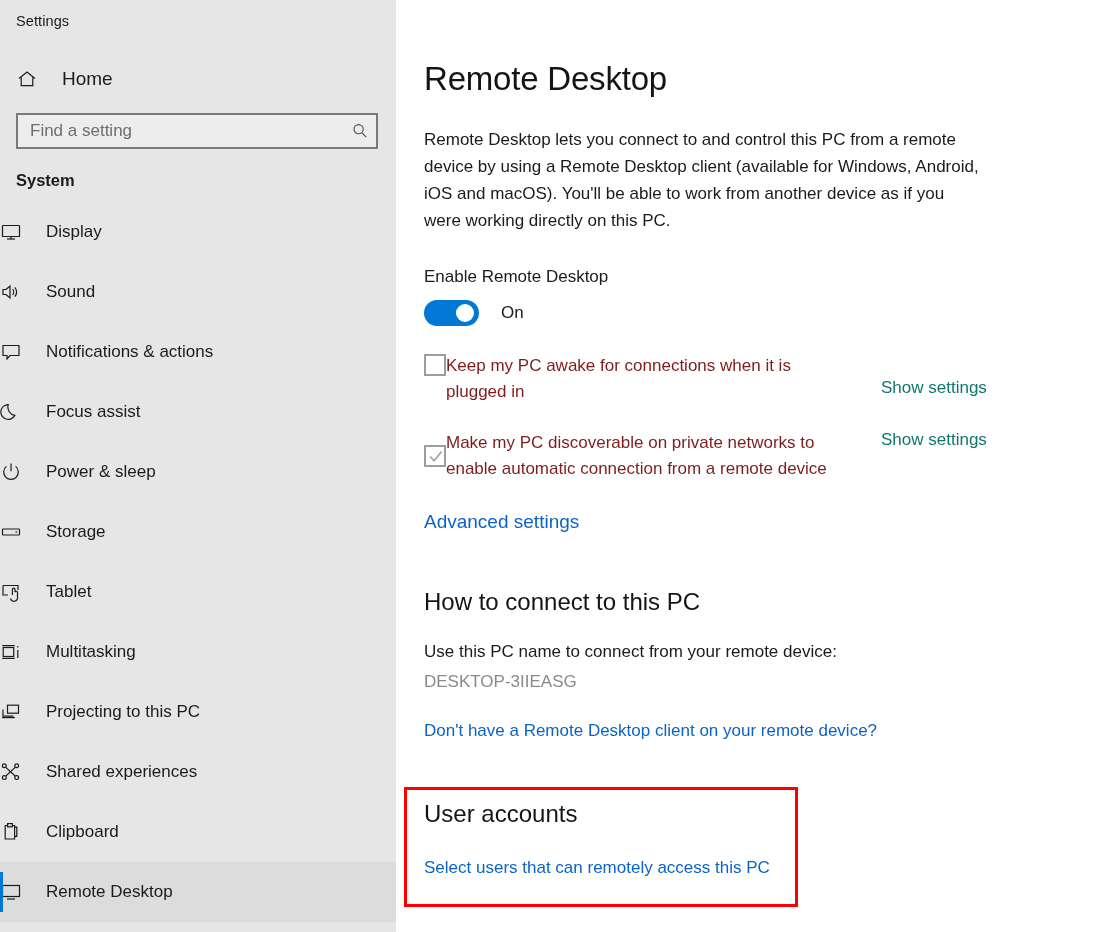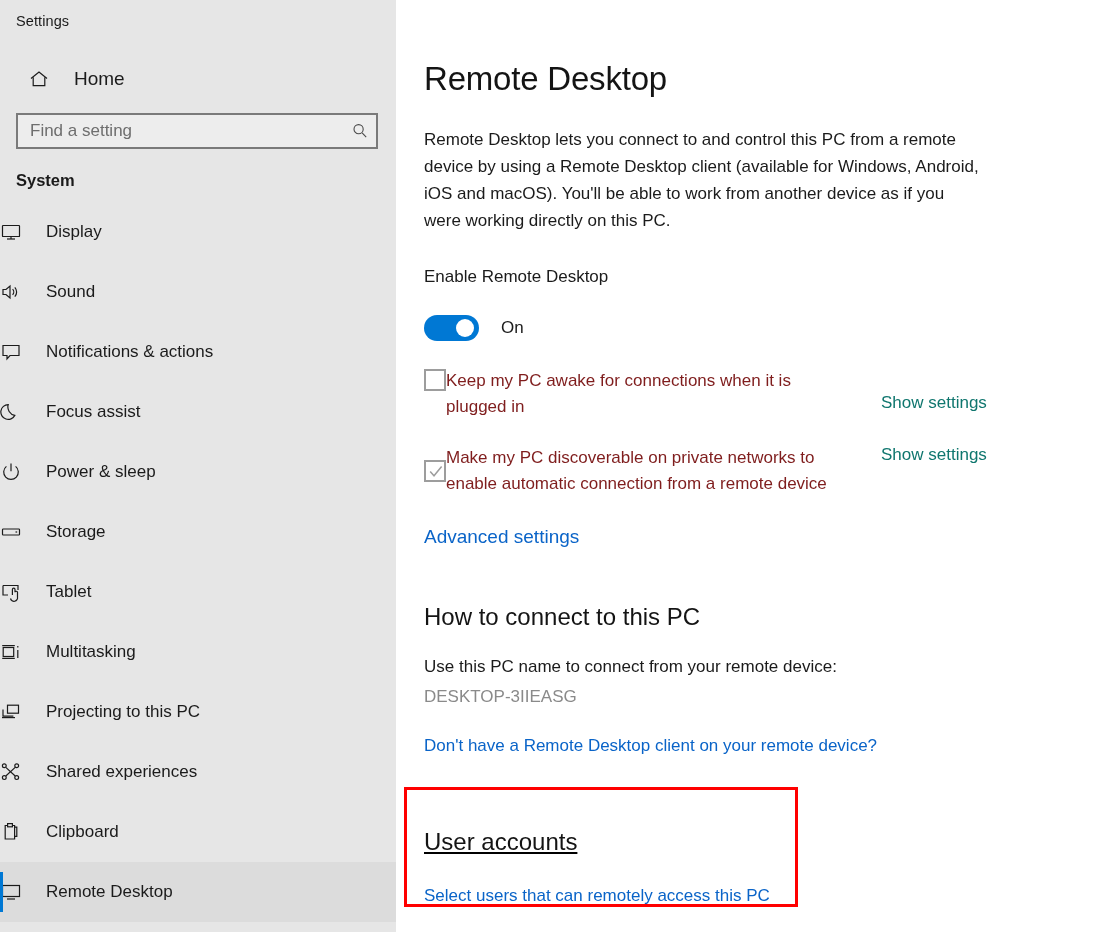--- a/index.html
+++ b/index.html
@@ -34,21 +34,21 @@
     font-size: 14.5px;
     color: #1a1a1a;
     padding: 13px 0 0 16px;
     letter-spacing: 0.1px;
   }
   .home-row {
     display: flex;
     align-items: center;
     height: 40px;
     margin-top: 30px;
-    padding-left: 28px;
+    padding-left: 16px;
     cursor: default;
   }
   .home-row .nav-ico {
     width: 30px;
     display: flex;
     align-items: center;
     justify-content: flex-start;
     color: #1b1b1b;
   }
   .home-label {
@@ -165,21 +165,21 @@
 
   .section-label {
     font-size: 17px;
     color: #1b1b1b;
     margin-top: 33px;
   }
 
   .toggle-row {
     display: flex;
     align-items: center;
-    margin-top: 28px;
+    margin-top: 13px;
   }
   .toggle {
     width: 55px;
     height: 26px;
     border-radius: 13px;
     background: #0078d4;
     position: relative;
     cursor: pointer;
     flex: 0 0 auto;
   }
@@ -283,22 +283,21 @@
     top: 787px;
     width: 394px;
     height: 120px;
     border: 3px solid #ff0000;
     box-sizing: border-box;
     pointer-events: none;
   }
   .ua-section {
     position: absolute;
     left: 28px;
-    top: 828px;
-    text-decoration: underline;
+    top: 800px;
   }
   .ua-title {
     font-size: 24px;
     font-weight: normal;
     color: #141414;
     margin: 0;
   }
   .ua-link {
     display: inline-block;
     font-size: 17px;

